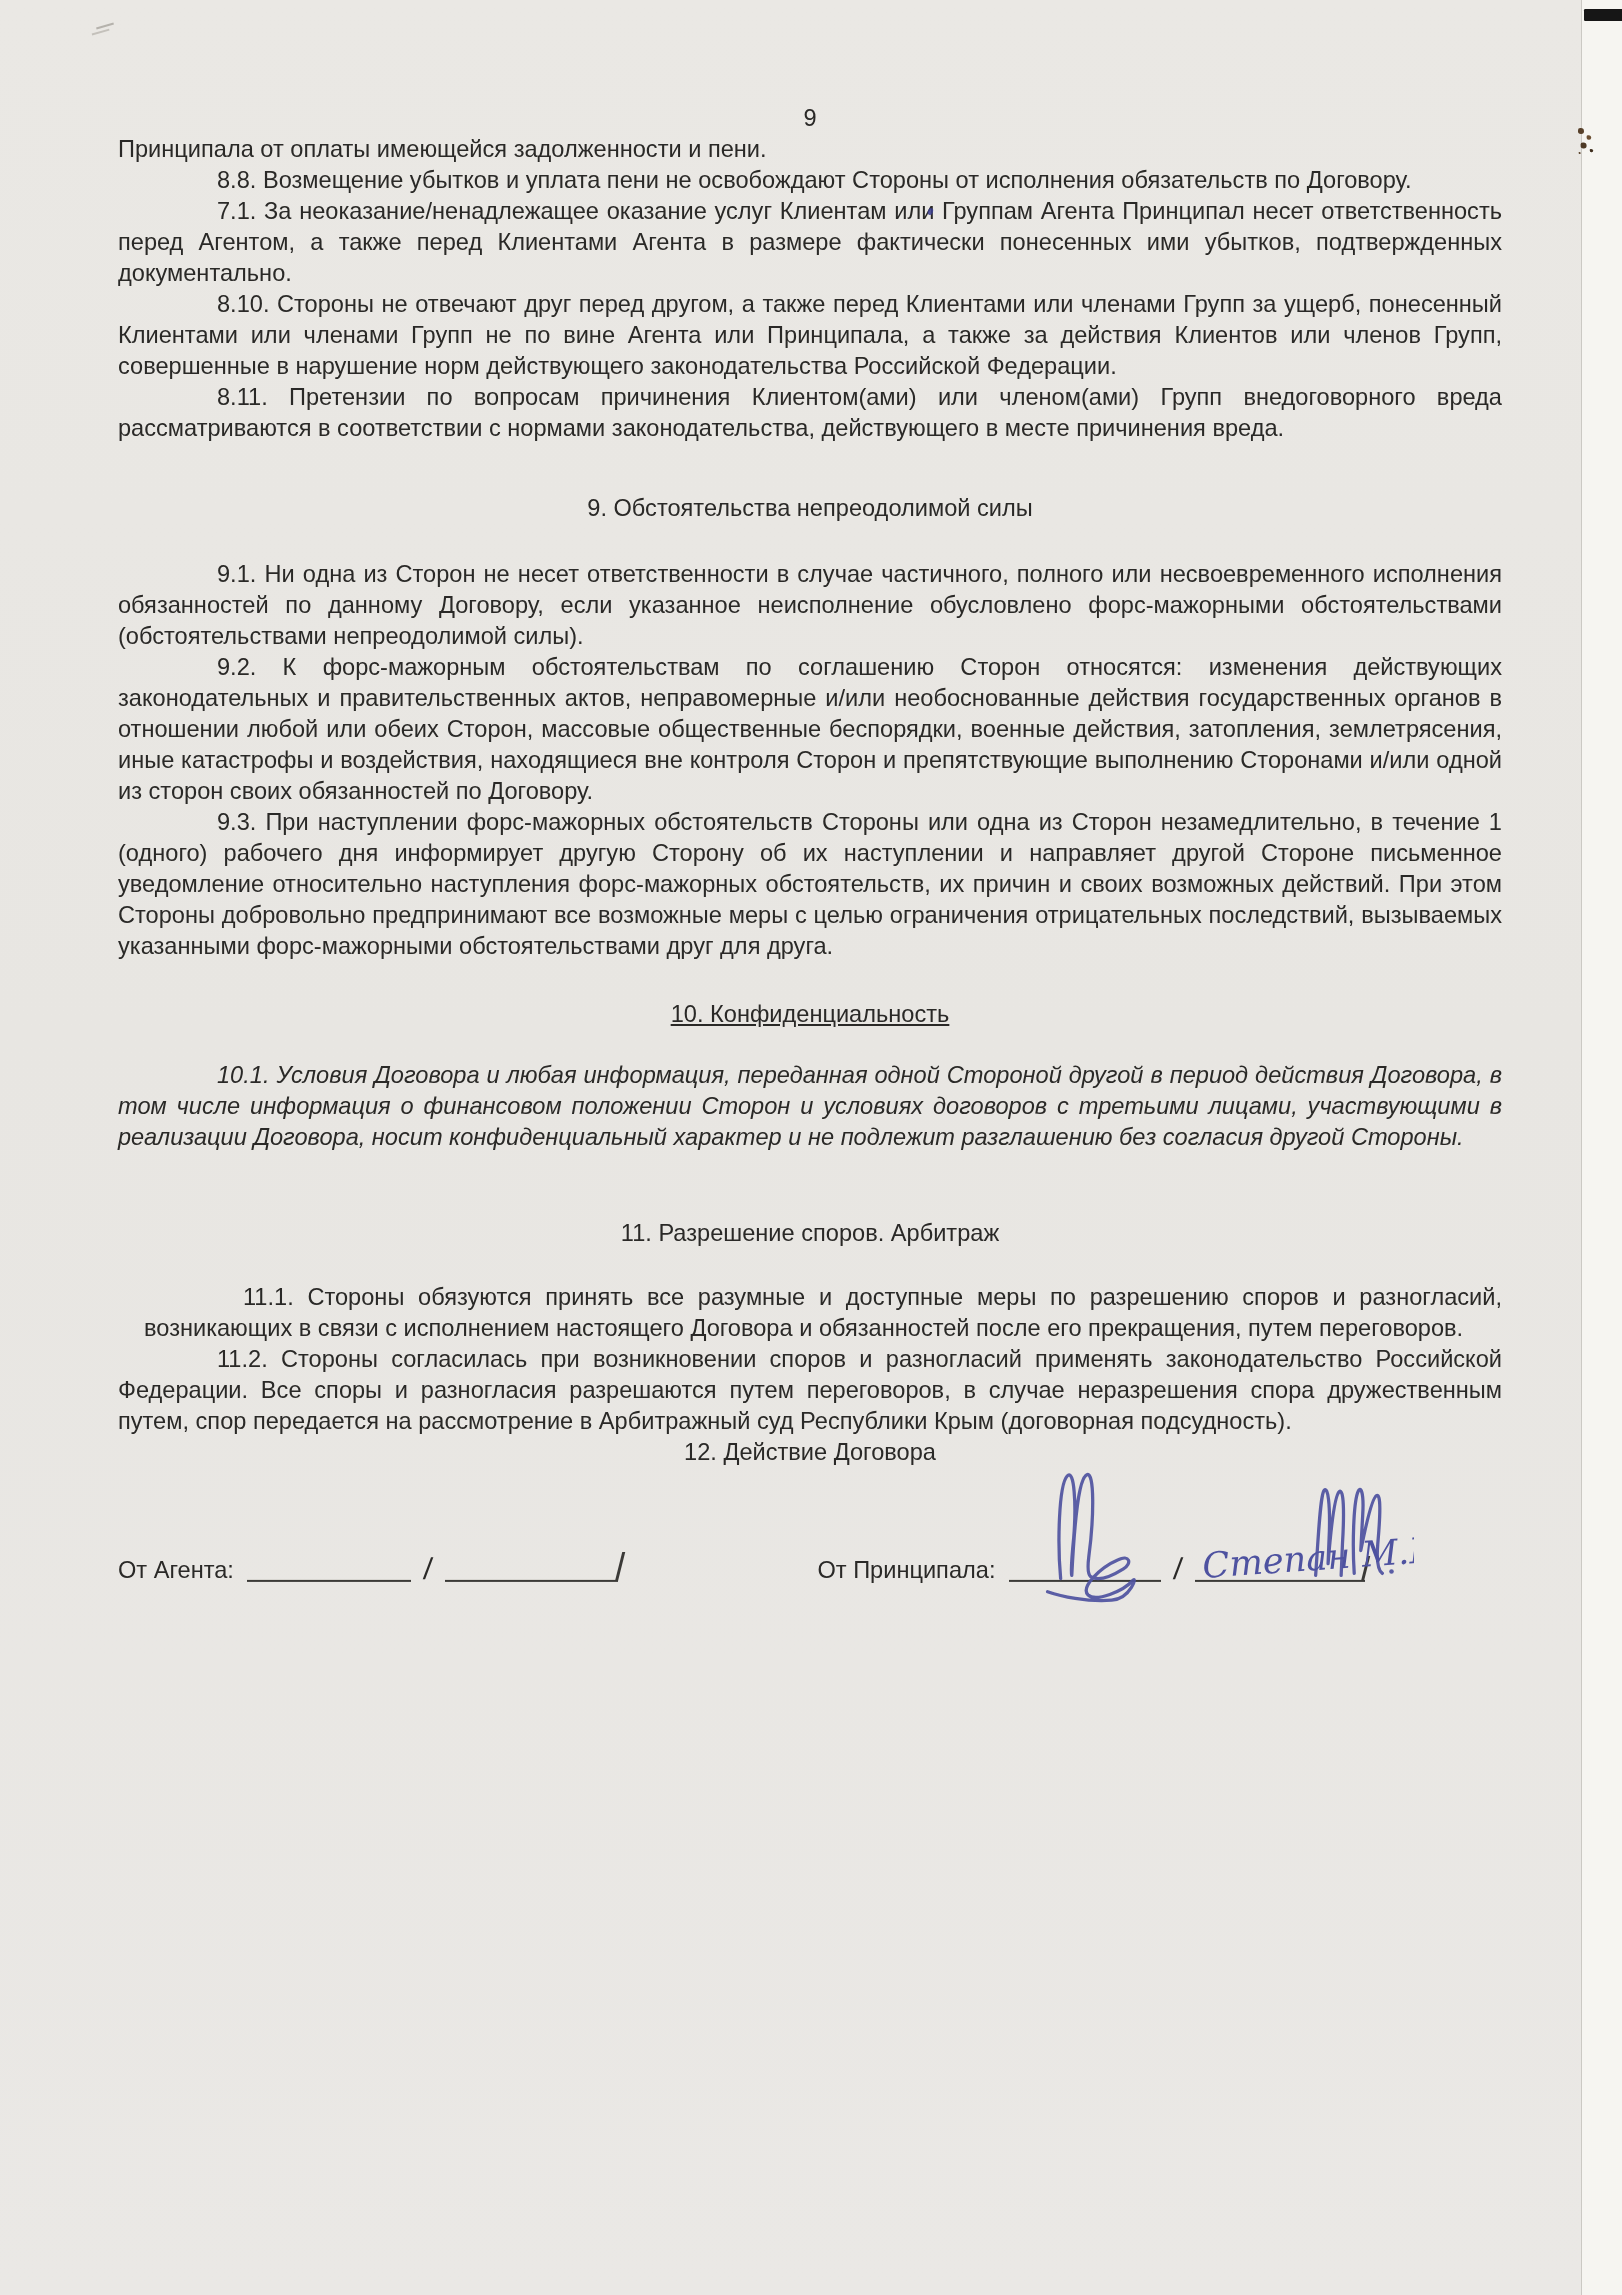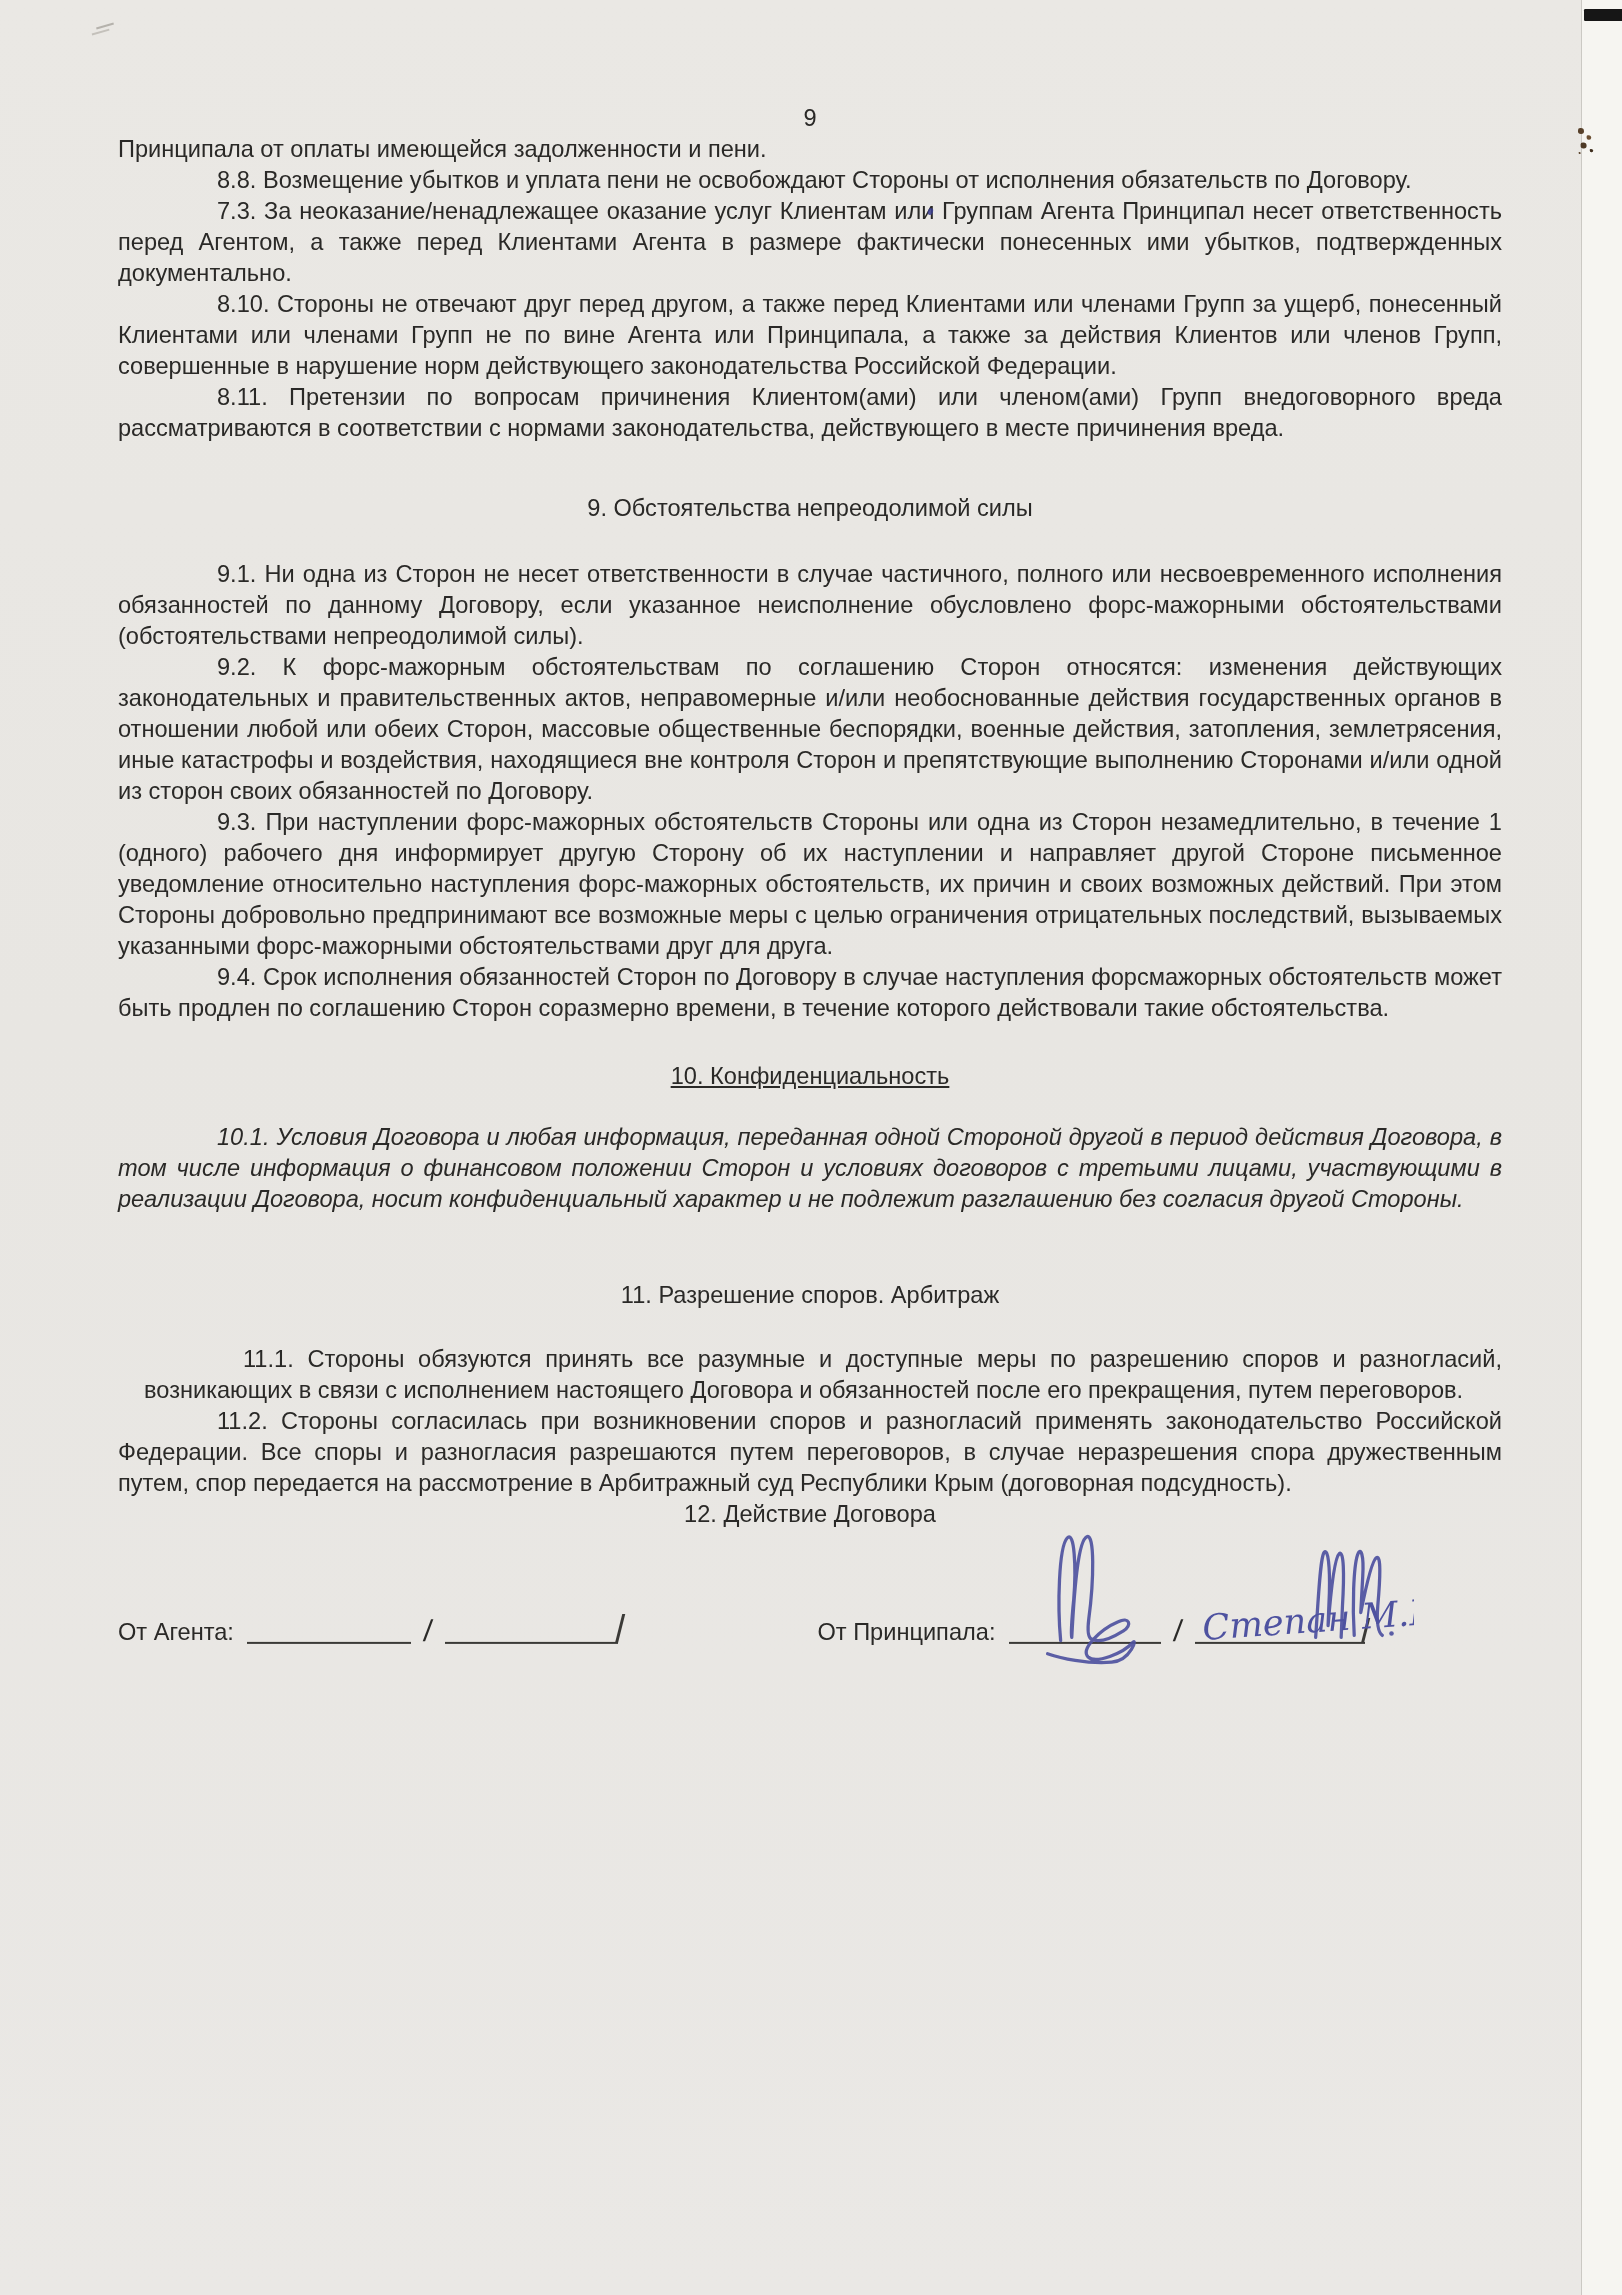--- a/index.html
+++ b/index.html
@@ -103,29 +103,28 @@
 </head>
 <body>
 
 <div class="page">
 
   <div class="content bodytext">
     <div class="pageno">9</div>
 
     <p class="noindent">Принципала от оплаты имеющейся задолженности и пени.</p>
     <p>8.8.  Возмещение убытков и уплата пени не освобождают Стороны от исполнения обязательств по Договору.</p>
-    <p>7.3.  За неоказание/ненадлежащее оказание услуг Клиентам или Группам Агента Принципал несет ответственность перед Агентом, а также перед Клиентами Агента в размере фактически понесенных ими убытков, подтвержденных документально.</p>
+    <p>7.1.  За неоказание/ненадлежащее оказание услуг Клиентам или Группам Агента Принципал несет ответственность перед Агентом, а также перед Клиентами Агента в размере фактически понесенных ими убытков, подтвержденных документально.</p>
     <p>8.10. Стороны не отвечают друг перед другом, а также перед Клиентами или членами Групп за ущерб, понесенный Клиентами или членами Групп не по вине Агента или Принципала, а также за действия Клиентов или членов Групп, совершенные в нарушение норм действующего законодательства Российской Федерации.</p>
     <p>8.11. Претензии по вопросам причинения Клиентом(ами) или членом(ами) Групп внедоговорного вреда рассматриваются в соответствии с нормами законодательства, действующего в месте причинения вреда.</p>
 
     <div class="heading h9">9.  Обстоятельства непреодолимой силы</div>
     <p class="p91">9.1.  Ни одна из Сторон не несет ответственности в случае частичного, полного или несвоевременного исполнения обязанностей по данному Договору, если указанное неисполнение обусловлено форс-мажорными обстоятельствами (обстоятельствами непреодолимой силы).</p>
     <p>9.2.  К форс-мажорным обстоятельствам по соглашению Сторон относятся: изменения действующих законодательных и правительственных актов, неправомерные и/или необоснованные действия государственных органов в отношении любой или обеих Сторон, массовые общественные беспорядки, военные действия, затопления, землетрясения, иные катастрофы и воздействия, находящиеся вне контроля Сторон и препятствующие выполнению Сторонами и/или одной из сторон своих обязанностей по Договору.</p>
     <p>9.3.  При наступлении форс-мажорных обстоятельств Стороны или одна из Сторон незамедлительно, в течение 1 (одного) рабочего дня информирует другую Сторону об их наступлении и направляет другой Стороне письменное уведомление относительно наступления форс-мажорных обстоятельств, их причин и своих возможных действий. При этом Стороны добровольно предпринимают все возможные меры с целью ограничения отрицательных последствий, вызываемых указанными форс-мажорными обстоятельствами друг для друга.</p>
-    <p>9.4.  Срок исполнения обязанностей Сторон по Договору в случае наступления форсмажорных обстоятельств может быть продлен по соглашению Сторон соразмерно времени, в течение которого действовали такие обстоятельства.</p>
 
     <div class="heading h10">10. Конфиденциальность</div>
     <p class="p101">10.1. Условия Договора и любая информация, переданная одной Стороной другой в период действия Договора, в том числе информация о финансовом положении Сторон и условиях договоров с третьими лицами, участвующими в реализации Договора, носит конфиденциальный характер и не подлежит разглашению без согласия другой Стороны.</p>
 
     <div class="heading h11">11.  Разрешение споров. Арбитраж</div>
     <p class="p111">11.1. Стороны обязуются принять все разумные и доступные меры по разрешению споров и разногласий, возникающих в связи с исполнением настоящего Договора и обязанностей после его прекращения, путем переговоров.</p>
     <p>11.2. Стороны согласилась при возникновении споров и разногласий применять законодательство Российской Федерации. Все споры и разногласия разрешаются путем переговоров, в случае неразрешения спора дружественным путем, спор передается на рассмотрение в Арбитражный суд Республики Крым (договорная подсудность).</p>
 
     <div class="heading h12">12.  Действие Договора</div>
 

